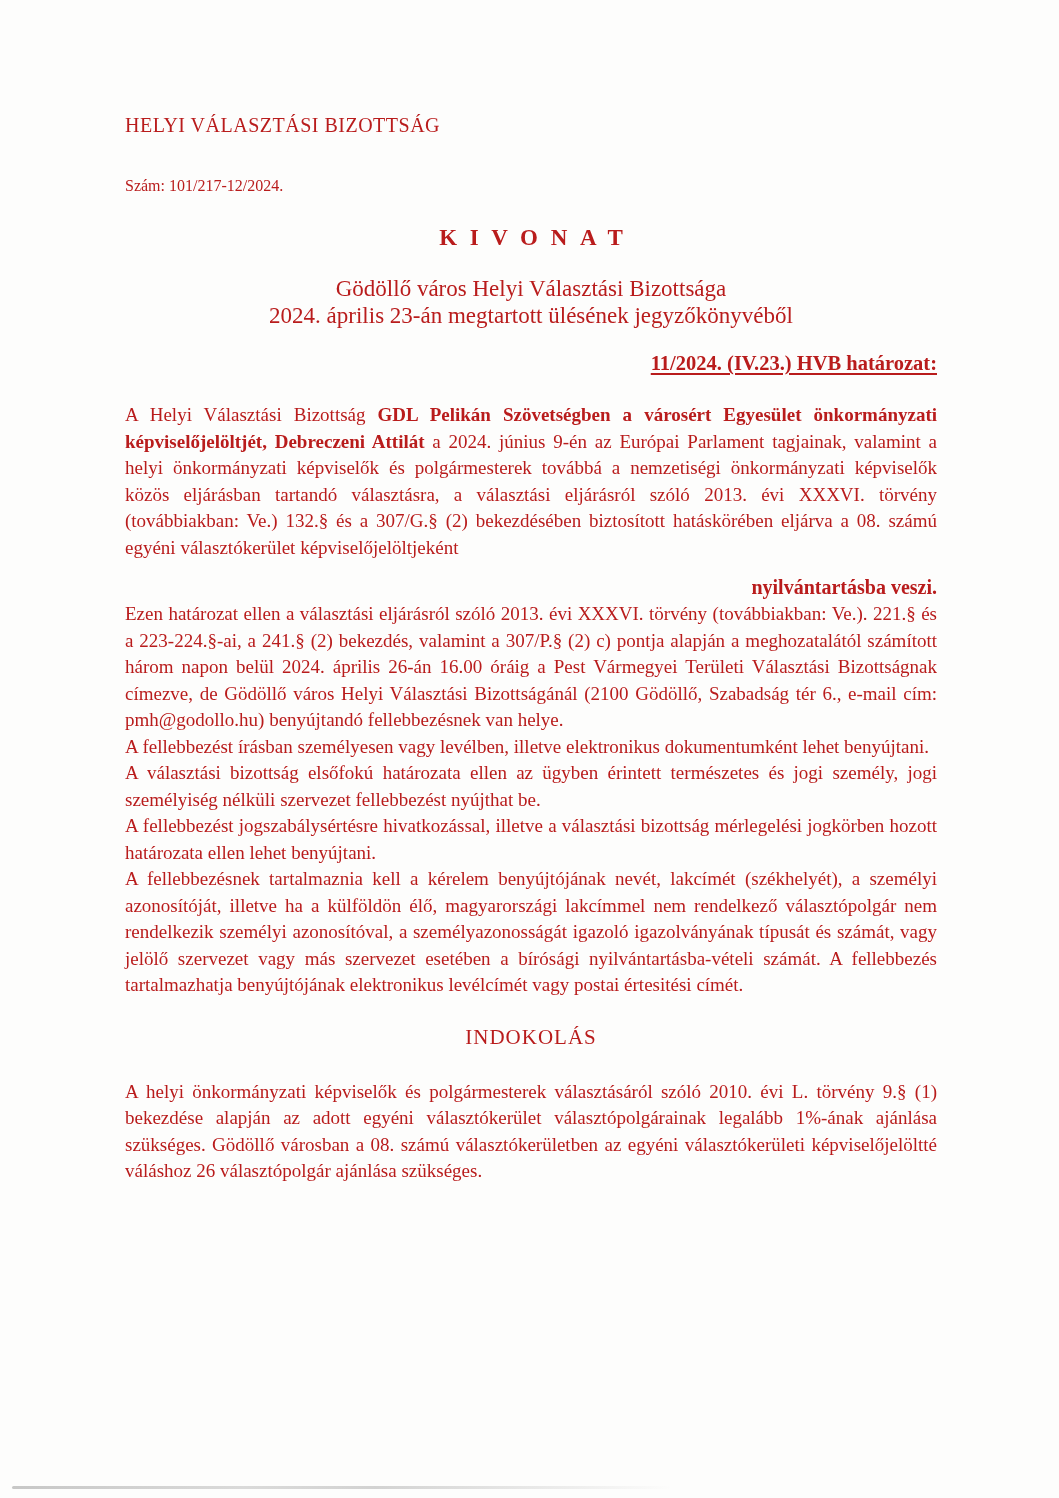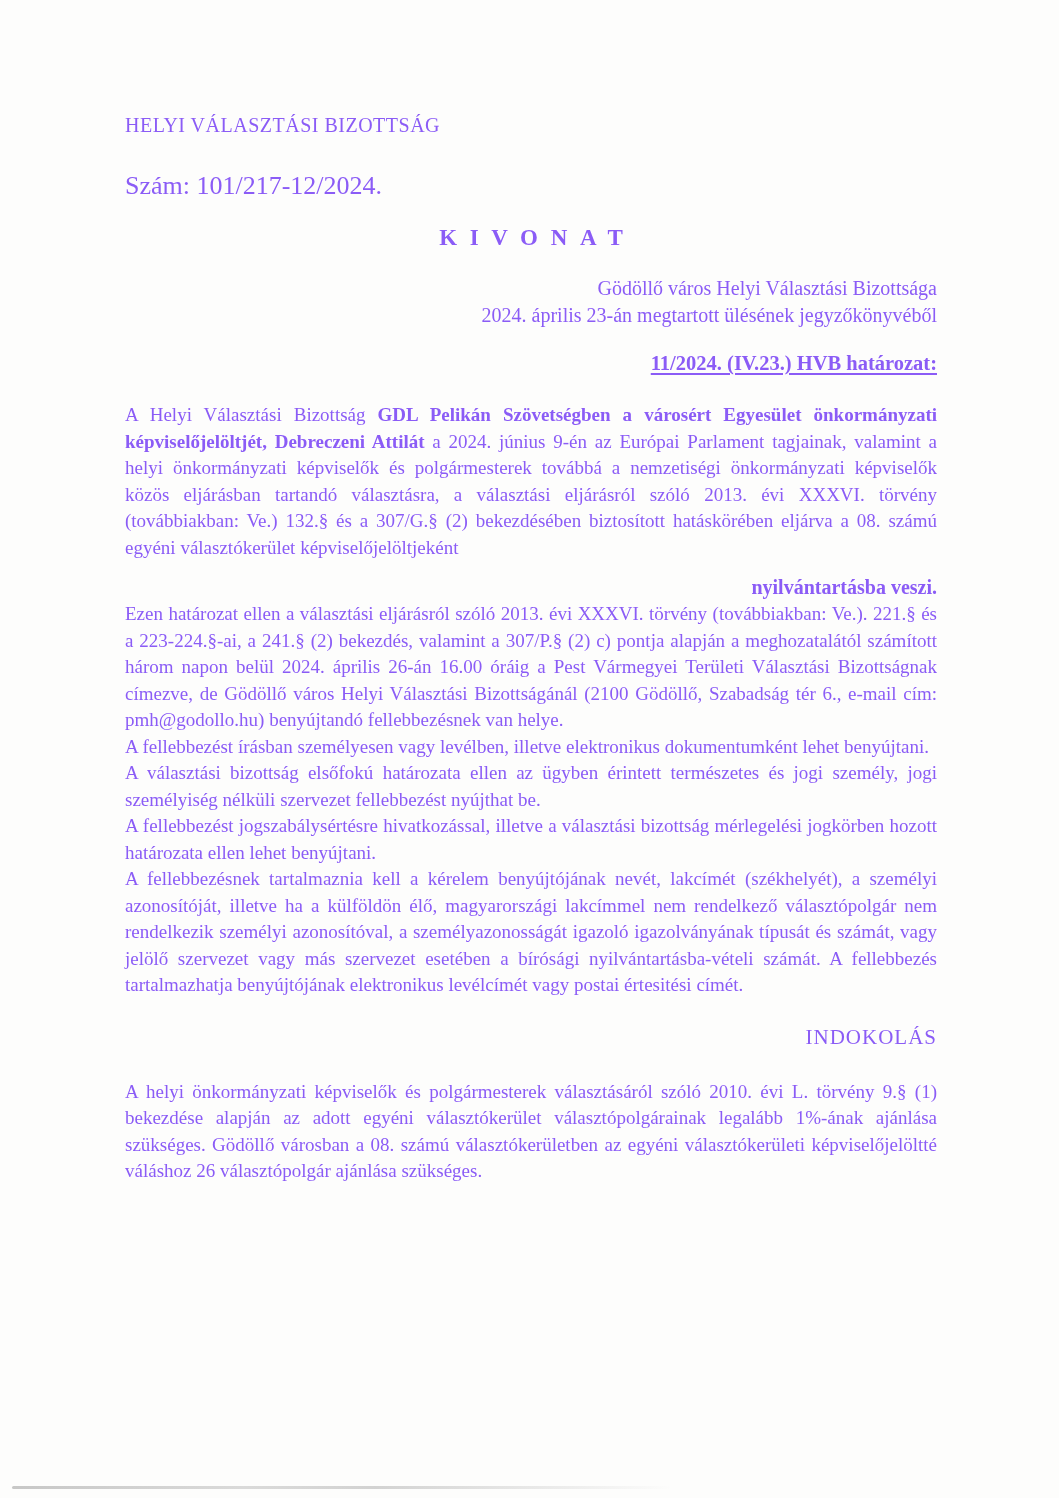--- a/index.html
+++ b/index.html
@@ -3,52 +3,52 @@
 <meta charset="utf-8">
 <style>
   html, body { margin: 0; padding: 0; background: #e9e9e9; }
   .page {
     position: relative;
     width: 1059px;
     height: 1498px;
     margin: 0 auto;
     background: #fdfdfc;
     font-family: "Liberation Serif", "DejaVu Serif", serif;
-    color: #8b5cf6;
+    color: #b91c1c;
     overflow: hidden;
   }
   .content {
     position: absolute;
     left: 125px;
     top: 112px;
     width: 812px;
   }
   .org-line {
     font-size: 20px;
     line-height: 27px;
     letter-spacing: 0.5px;
   }
   .case-number {
     margin-top: 33px;
-    font-size: 26px;
+    font-size: 16px;
     line-height: 27px;
   }
   .doc-title {
     margin-top: 24px;
     text-align: center;
     font-size: 23px;
     font-weight: bold;
     letter-spacing: 0.55em;
     text-indent: 0.55em; 
     line-height: 30px;
   }
   .subtitle {
     margin-top: 22px;
-    text-align: right;
-    font-size: 20px;
+    text-align: center;
+    font-size: 23px;
     line-height: 27px;
   }
   .decision-heading {
     margin-top: 20px;
     text-align: right;
     font-size: 20.5px;
     font-weight: bold;
     text-decoration: underline;
     text-underline-offset: 3px;
     line-height: 28px;
@@ -63,21 +63,21 @@
   .operative-clause {
     margin-top: 13px;
     text-align: right;
     font-size: 20px;
     font-weight: bold;
     line-height: 27px;
   }
   .appeal-block { }
   .reasoning-heading {
     margin-top: 24px;
-    text-align: right;
+    text-align: center;
     font-size: 21px;
     letter-spacing: 1px;
     line-height: 28px;
   }
   .reasoning-para1 { margin-top: 28px; }
   .reasoning-para2 { margin-top: 27px; }
   .scan-artifact {
     position: absolute;
     left: 12px;
     bottom: 9px;

